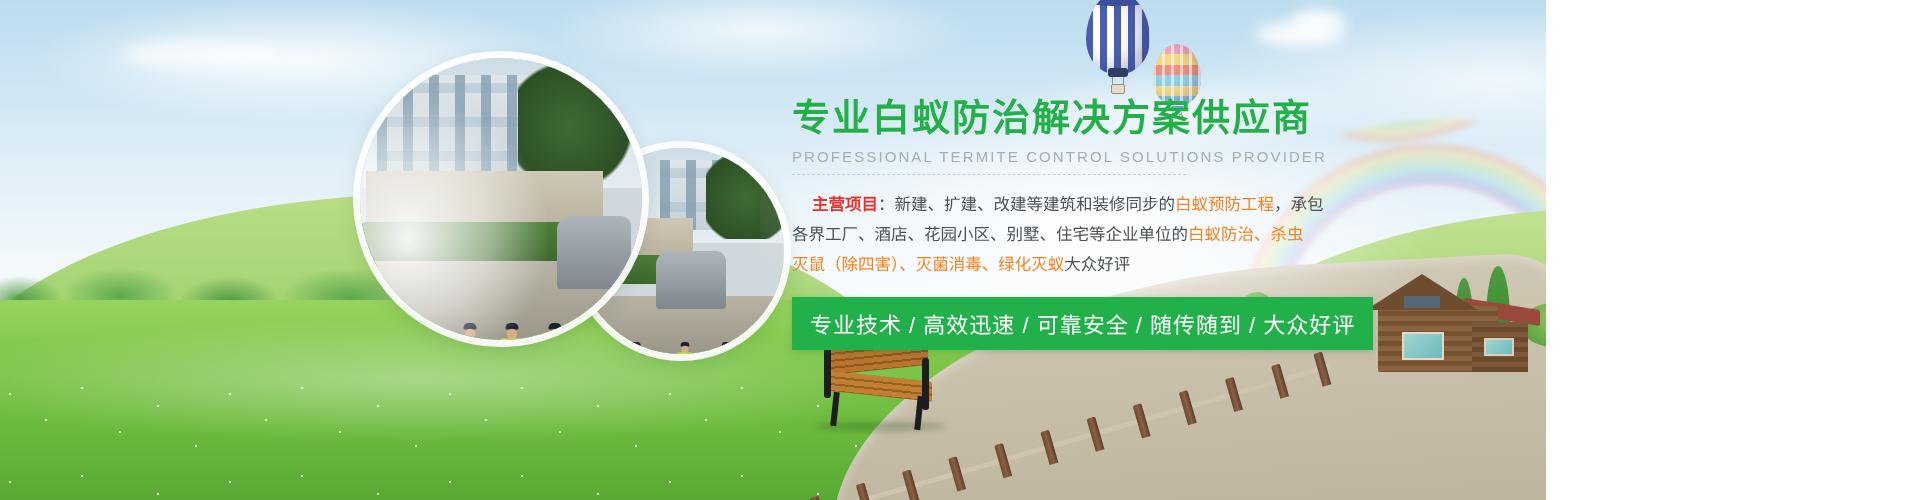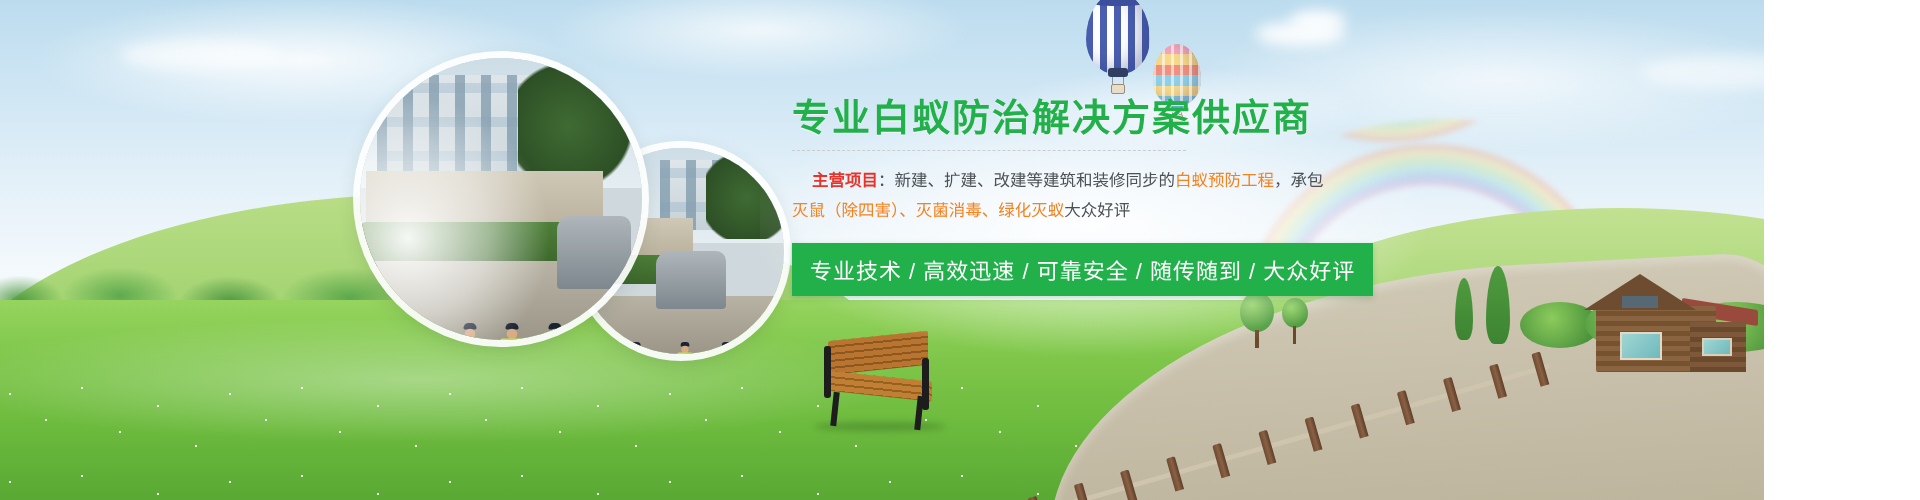--- a/index.html
+++ b/index.html
@@ -5,21 +5,21 @@
 <style>
   * { margin:0; padding:0; box-sizing:border-box; }
   html,body { width:1920px; height:500px; overflow:hidden; }
   body {
     font-family:"Liberation Sans","DejaVu Sans",sans-serif;
     background:#ffffff;
   }
 
   .banner {
     position:relative;
-    width:1764px; height:500px;
+    width:1546px; height:500px;
     overflow:hidden;
     background:linear-gradient(to bottom,#bcdcee 0%,#cfe6f4 18%,#e3f0f8 36%,#f2f8fc 52%,#fbfdfe 66%,#ffffff 78%);
   }
 
   
   .sky-haze {
     position:absolute; left:0; top:0; width:1920px; height:300px;
     background:
       radial-gradient(ellipse 380px 90px at 300px 60px, rgba(255,255,255,.85), rgba(255,255,255,0) 70%),
       radial-gradient(ellipse 300px 70px at 760px 30px, rgba(255,255,255,.75), rgba(255,255,255,0) 70%),
@@ -580,26 +580,28 @@
     </div>
 
   </div>
 
   <div class="text-veil"></div>
 
   <div class="content">
 
     <div class="headline">专业白蚁防治解决方案供应商</div>
 
+    <div class="subhead">PROFESSIONAL TERMITE CONTROL SOLUTIONS PROVIDER</div>
 
     <div class="divider"></div>
 
     <div class="body-copy">
       <div class="ln"><span class="kw-red">主营项目</span><span>：</span><span>新建、扩建、改建等建筑和装修同步的</span><span class="kw-orange">白蚁预防工程</span><span>，承包</span></div>
 
+      <div class="ln"><span>各界工厂、酒店、花园小区、别墅、住宅等企业单位的</span><span class="kw-orange">白蚁防治、杀虫</span></div>
 
       <div class="ln"><span class="kw-orange">灭鼠（除四害）、灭菌消毒、绿化灭蚁</span><span>大众好评</span></div>
     </div>
 
     <div class="tagline">专业技术 / 高效迅速 / 可靠安全 / 随传随到 / 大众好评</div>
 
   </div>
 
 </div>
 

